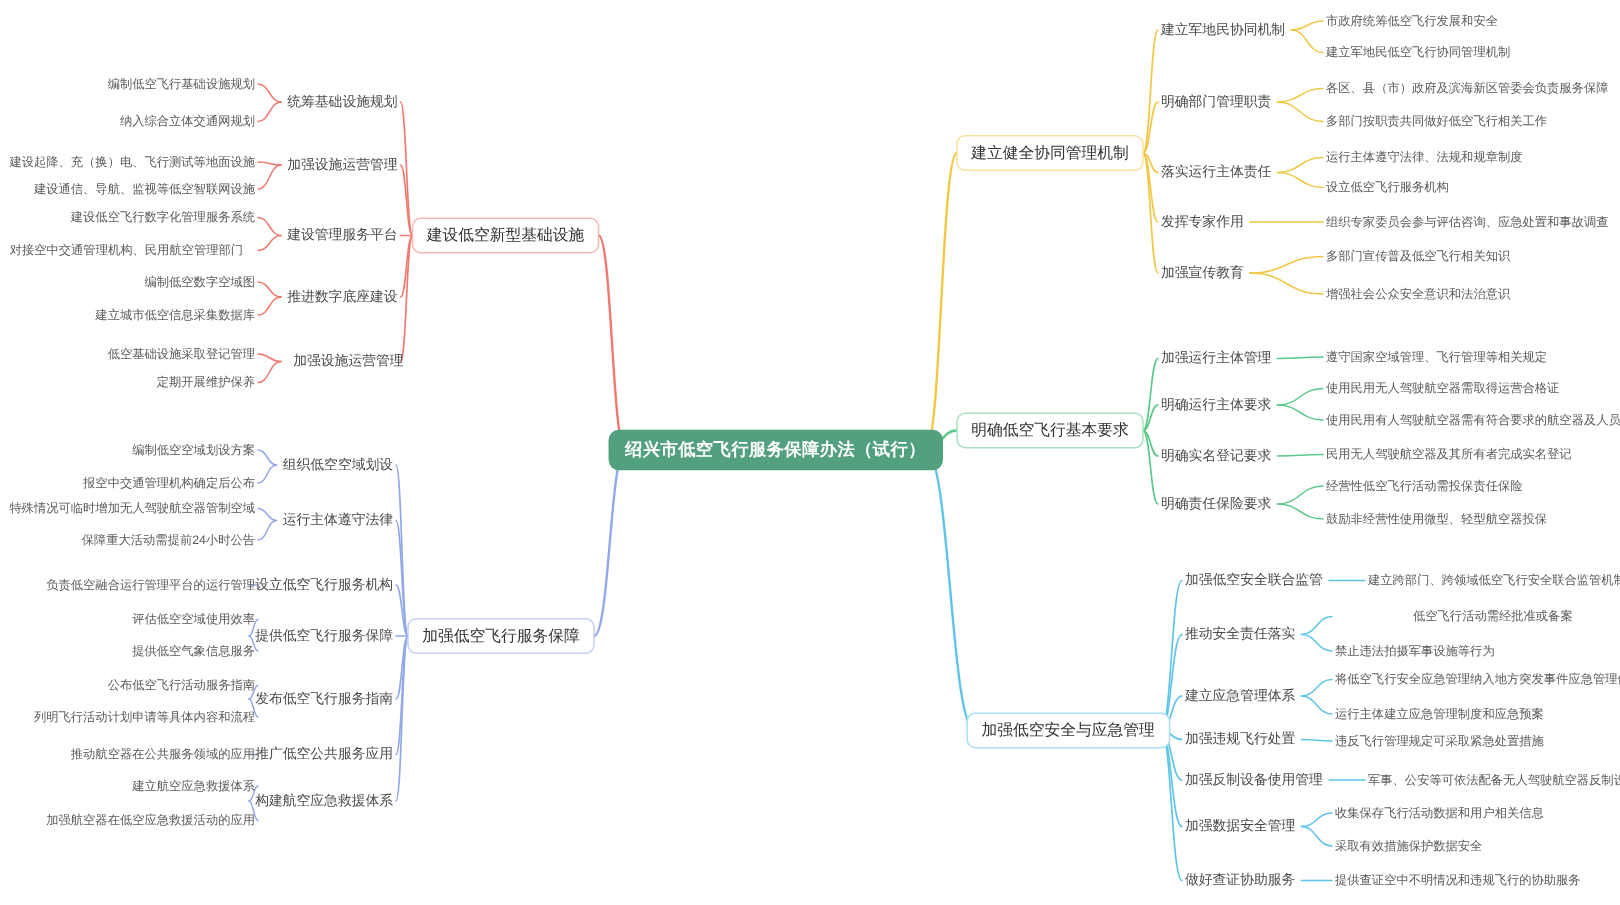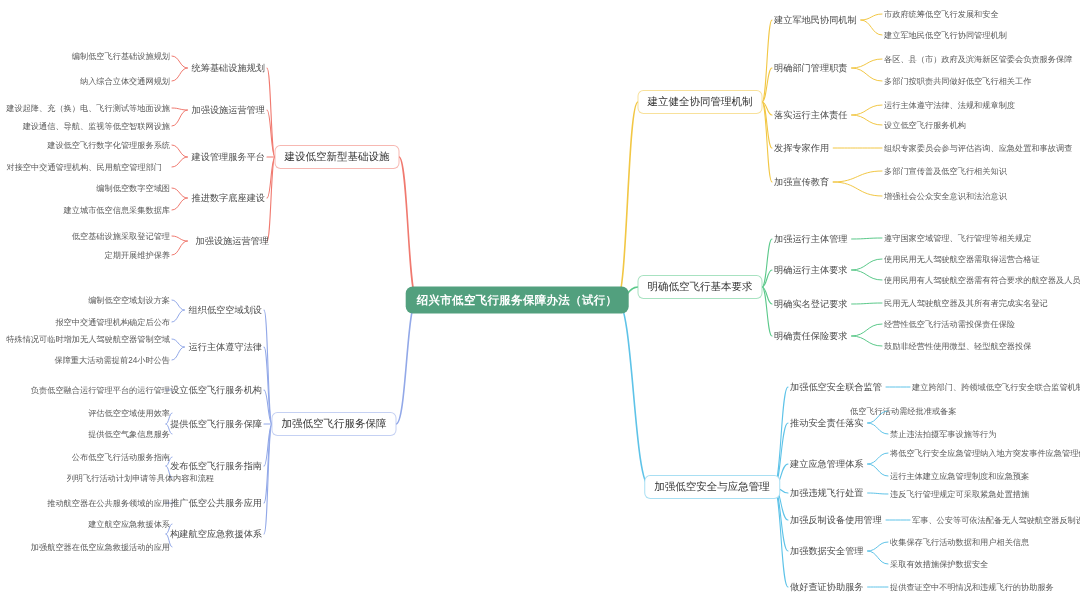--- a/index.html
+++ b/index.html
@@ -165,21 +165,21 @@
       <div class="node l2 left" style="left: 262px; top: 347px;">运行主体遵守法律</div>
       <div class="node l3 left" style="left: 170px; top: 339px;">特殊情况可临时增加无人驾驶航空器管制空域</div>
       <div class="node l3 left" style="left: 170px; top: 360px;">保障重大活动需提前24小时公告</div>
       <div class="node l2 left" style="left: 262px; top: 390px;">设立低空飞行服务机构</div>
       <div class="node l3 left" style="left: 170px; top: 390px;">负责低空融合运行管理平台的运行管理</div>
       <div class="node l2 left" style="left: 262px; top: 424px;">提供低空飞行服务保障</div>
       <div class="node l3 left" style="left: 170px; top: 413px;">评估低空空域使用效率</div>
       <div class="node l3 left" style="left: 170px; top: 434px;">提供低空气象信息服务</div>
       <div class="node l2 left" style="left: 262px; top: 466px;">发布低空飞行服务指南</div>
       <div class="node l3 left" style="left: 170px; top: 457px;">公布低空飞行活动服务指南</div>
-      <div class="node l3 left" style="left: 170px; top: 478px; margin-left: 44px;">列明飞行活动计划申请等具体内容和流程</div>
+      <div class="node l3 left" style="left: 170px; top: 478px;">列明飞行活动计划申请等具体内容和流程</div>
       <div class="node l2 left" style="left: 262px; top: 503px;">推广低空公共服务应用</div>
       <div class="node l3 left" style="left: 170px; top: 503px;">推动航空器在公共服务领域的应用</div>
       <div class="node l2 left" style="left: 262px; top: 534px;">构建航空应急救援体系</div>
       <div class="node l3 left" style="left: 170px; top: 524px;">建立航空应急救援体系</div>
       <div class="node l3 left" style="left: 170px; top: 547px;">加强航空器在低空应急救援活动的应用</div>
       <div class="node l1" style="left: 700px; top: 102px; border-color: rgba(242, 199, 68, 0.533);">建立健全协同管理机制</div>
       <div class="node l2 right" style="left: 774px; top: 20px;">建立军地民协同机制</div>
       <div class="node l3 right" style="left: 884px; top: 14px;">市政府统筹低空飞行发展和安全</div>
       <div class="node l3 right" style="left: 884px; top: 35px;">建立军地民低空飞行协同管理机制</div>
       <div class="node l2 right" style="left: 774px; top: 68px;">明确部门管理职责</div>
@@ -201,21 +201,21 @@
       <div class="node l3 right" style="left: 884px; top: 280px;">使用民用有人驾驶航空器需有符合要求的航空器及人员</div>
       <div class="node l2 right" style="left: 774px; top: 304px;">明确实名登记要求</div>
       <div class="node l3 right" style="left: 884px; top: 303px;">民用无人驾驶航空器及其所有者完成实名登记</div>
       <div class="node l2 right" style="left: 774px; top: 336px;">明确责任保险要求</div>
       <div class="node l3 right" style="left: 884px; top: 324px;">经营性低空飞行活动需投保责任保险</div>
       <div class="node l3 right" style="left: 884px; top: 346px;">鼓励非经营性使用微型、轻型航空器投保</div>
       <div class="node l1" style="left: 712px; top: 487px; border-color: rgba(94, 195, 232, 0.533);">加强低空安全与应急管理</div>
       <div class="node l2 right" style="left: 790px; top: 387px;">加强低空安全联合监管</div>
       <div class="node l3 right" style="left: 912px; top: 387px;">建立跨部门、跨领域低空飞行安全联合监管机制</div>
       <div class="node l2 right" style="left: 790px; top: 423px;">推动安全责任落实</div>
-      <div class="node l3 right" style="left: 850px; top: 411px;">低空飞行活动需经批准或备案</div>
+      <div class="node l3 right" style="left: 942px; top: 411px;">低空飞行活动需经批准或备案</div>
       <div class="node l3 right" style="left: 890px; top: 434px;">禁止违法拍摄军事设施等行为</div>
       <div class="node l2 right" style="left: 790px; top: 464px;">建立应急管理体系</div>
       <div class="node l3 right" style="left: 890px; top: 453px;">将低空飞行安全应急管理纳入地方突发事件应急管理体系</div>
       <div class="node l3 right" style="left: 890px; top: 476px;">运行主体建立应急管理制度和应急预案</div>
       <div class="node l2 right" style="left: 790px; top: 493px;">加强违规飞行处置</div>
       <div class="node l3 right" style="left: 890px; top: 494px;">违反飞行管理规定可采取紧急处置措施</div>
       <div class="node l2 right" style="left: 790px; top: 520px;">加强反制设备使用管理</div>
       <div class="node l3 right" style="left: 912px; top: 520px;">军事、公安等可依法配备无人驾驶航空器反制设备</div>
       <div class="node l2 right" style="left: 790px; top: 551px;">加强数据安全管理</div>
       <div class="node l3 right" style="left: 890px; top: 542px;">收集保存飞行活动数据和用户相关信息</div>

